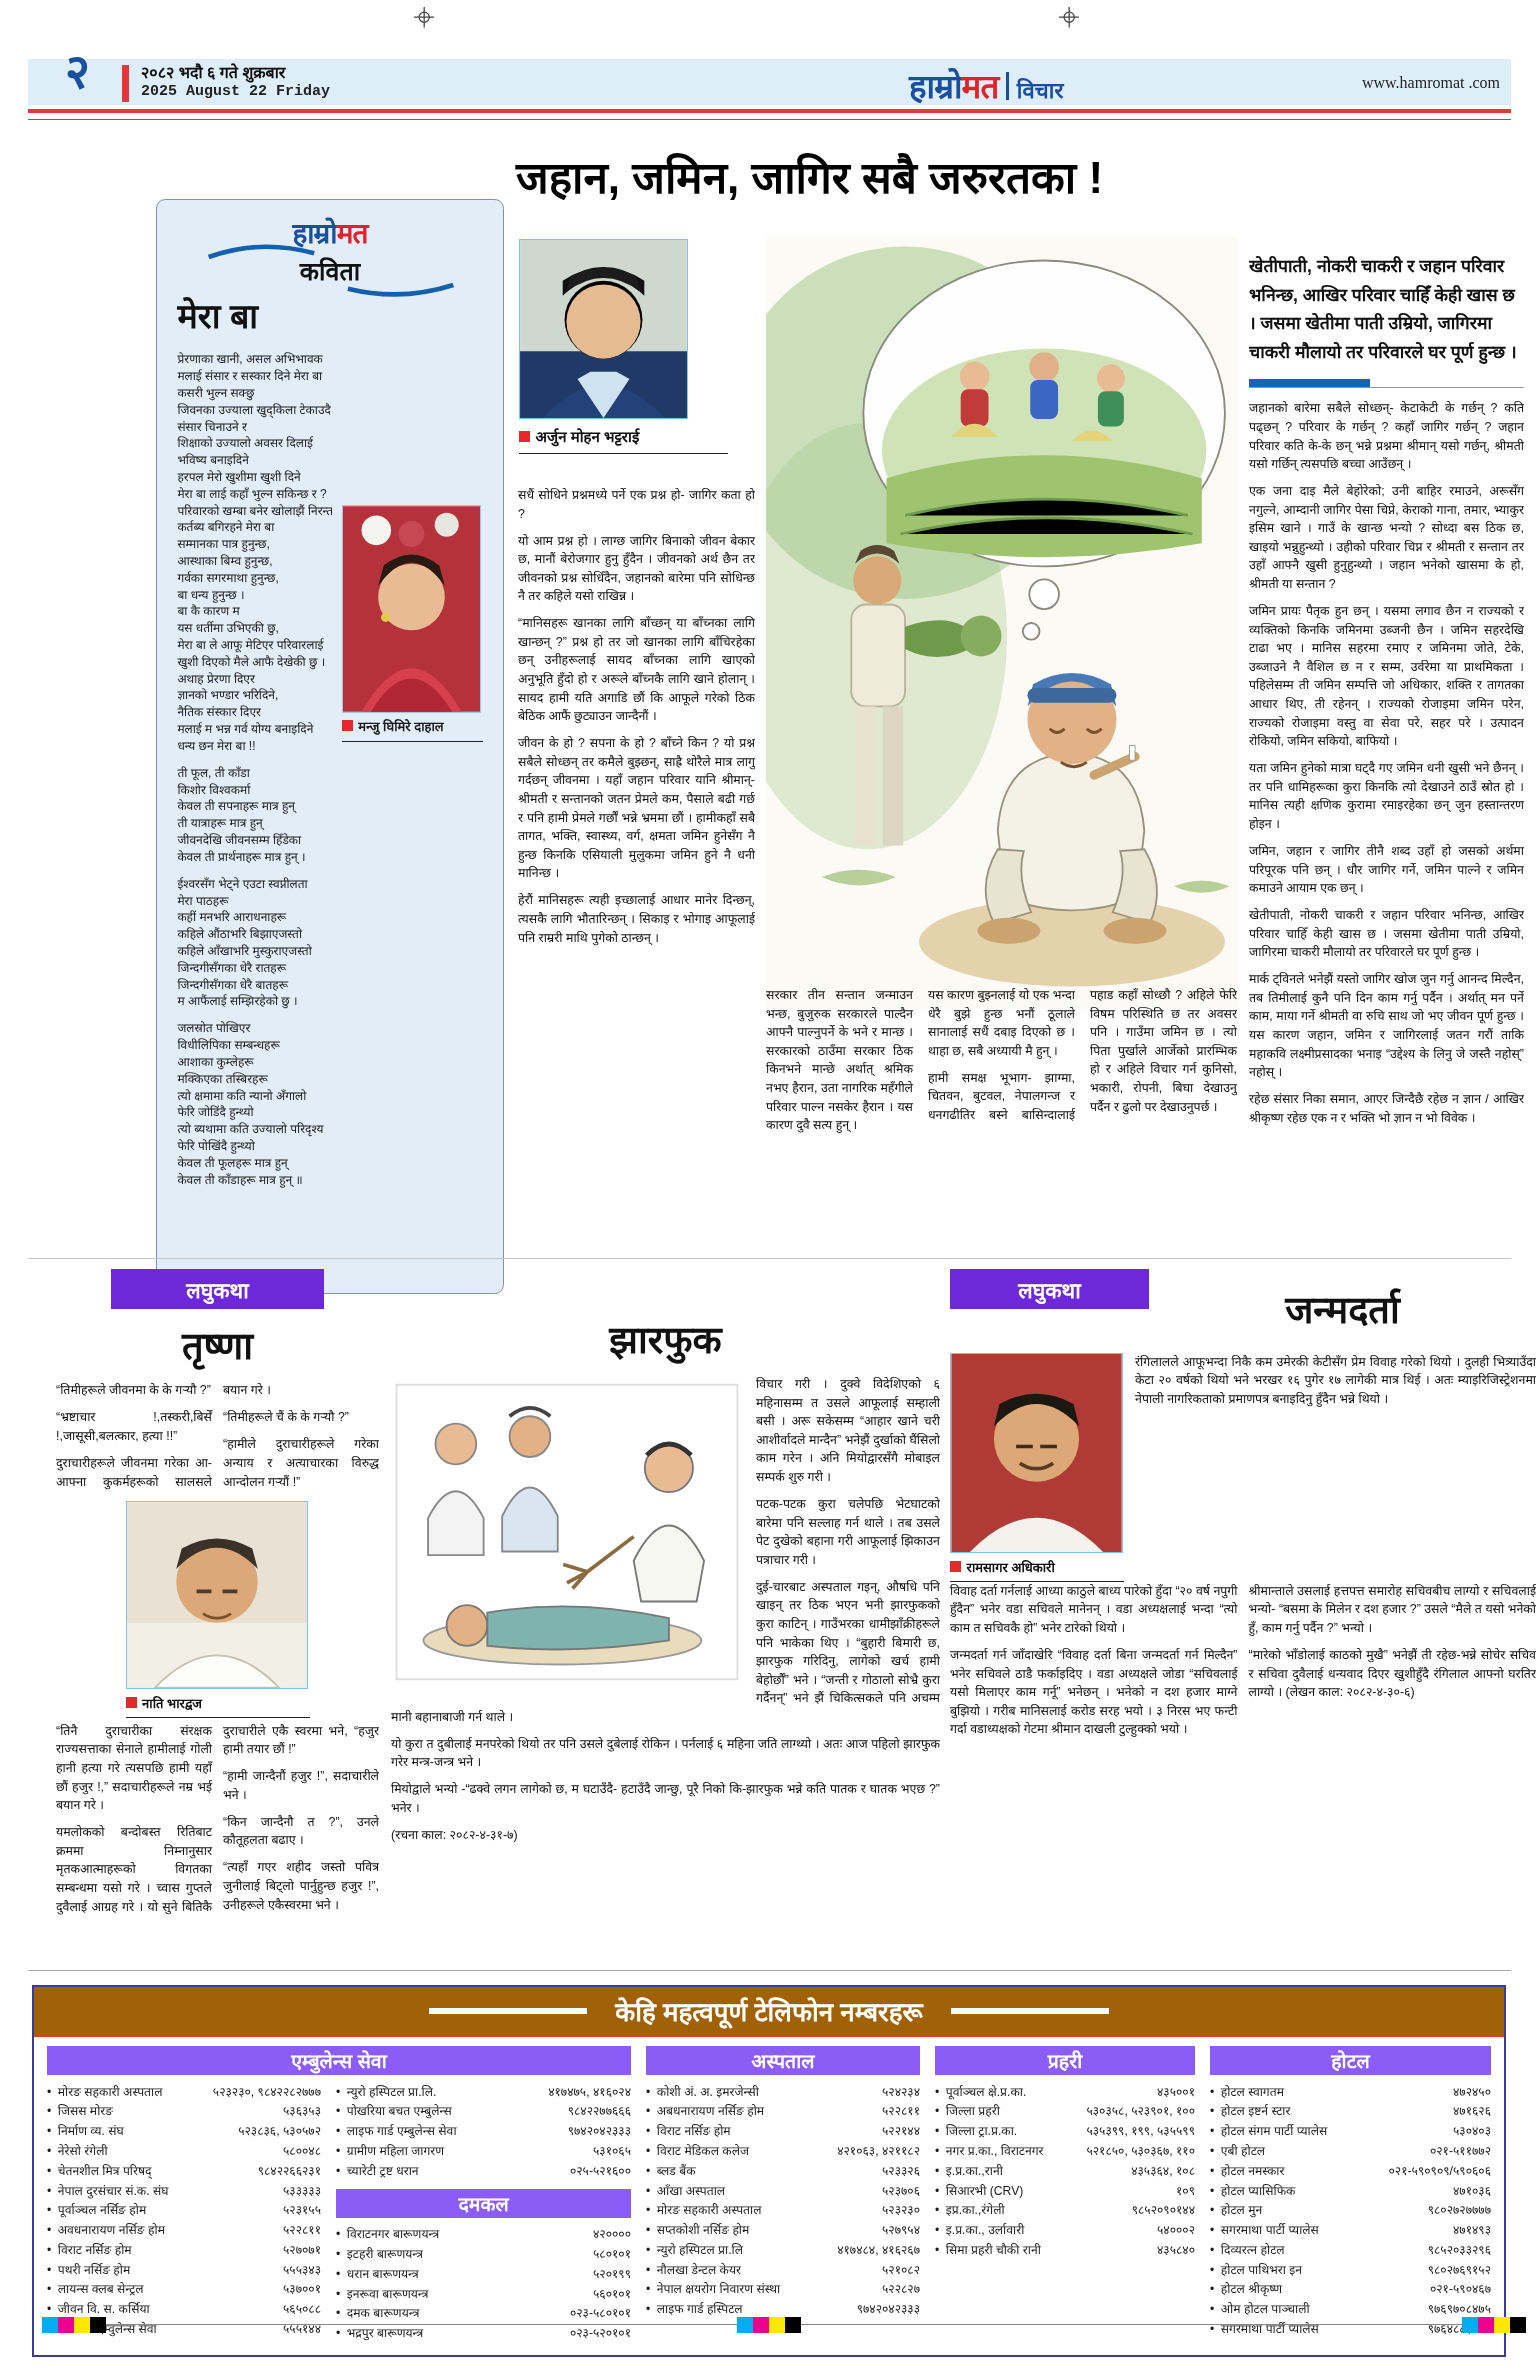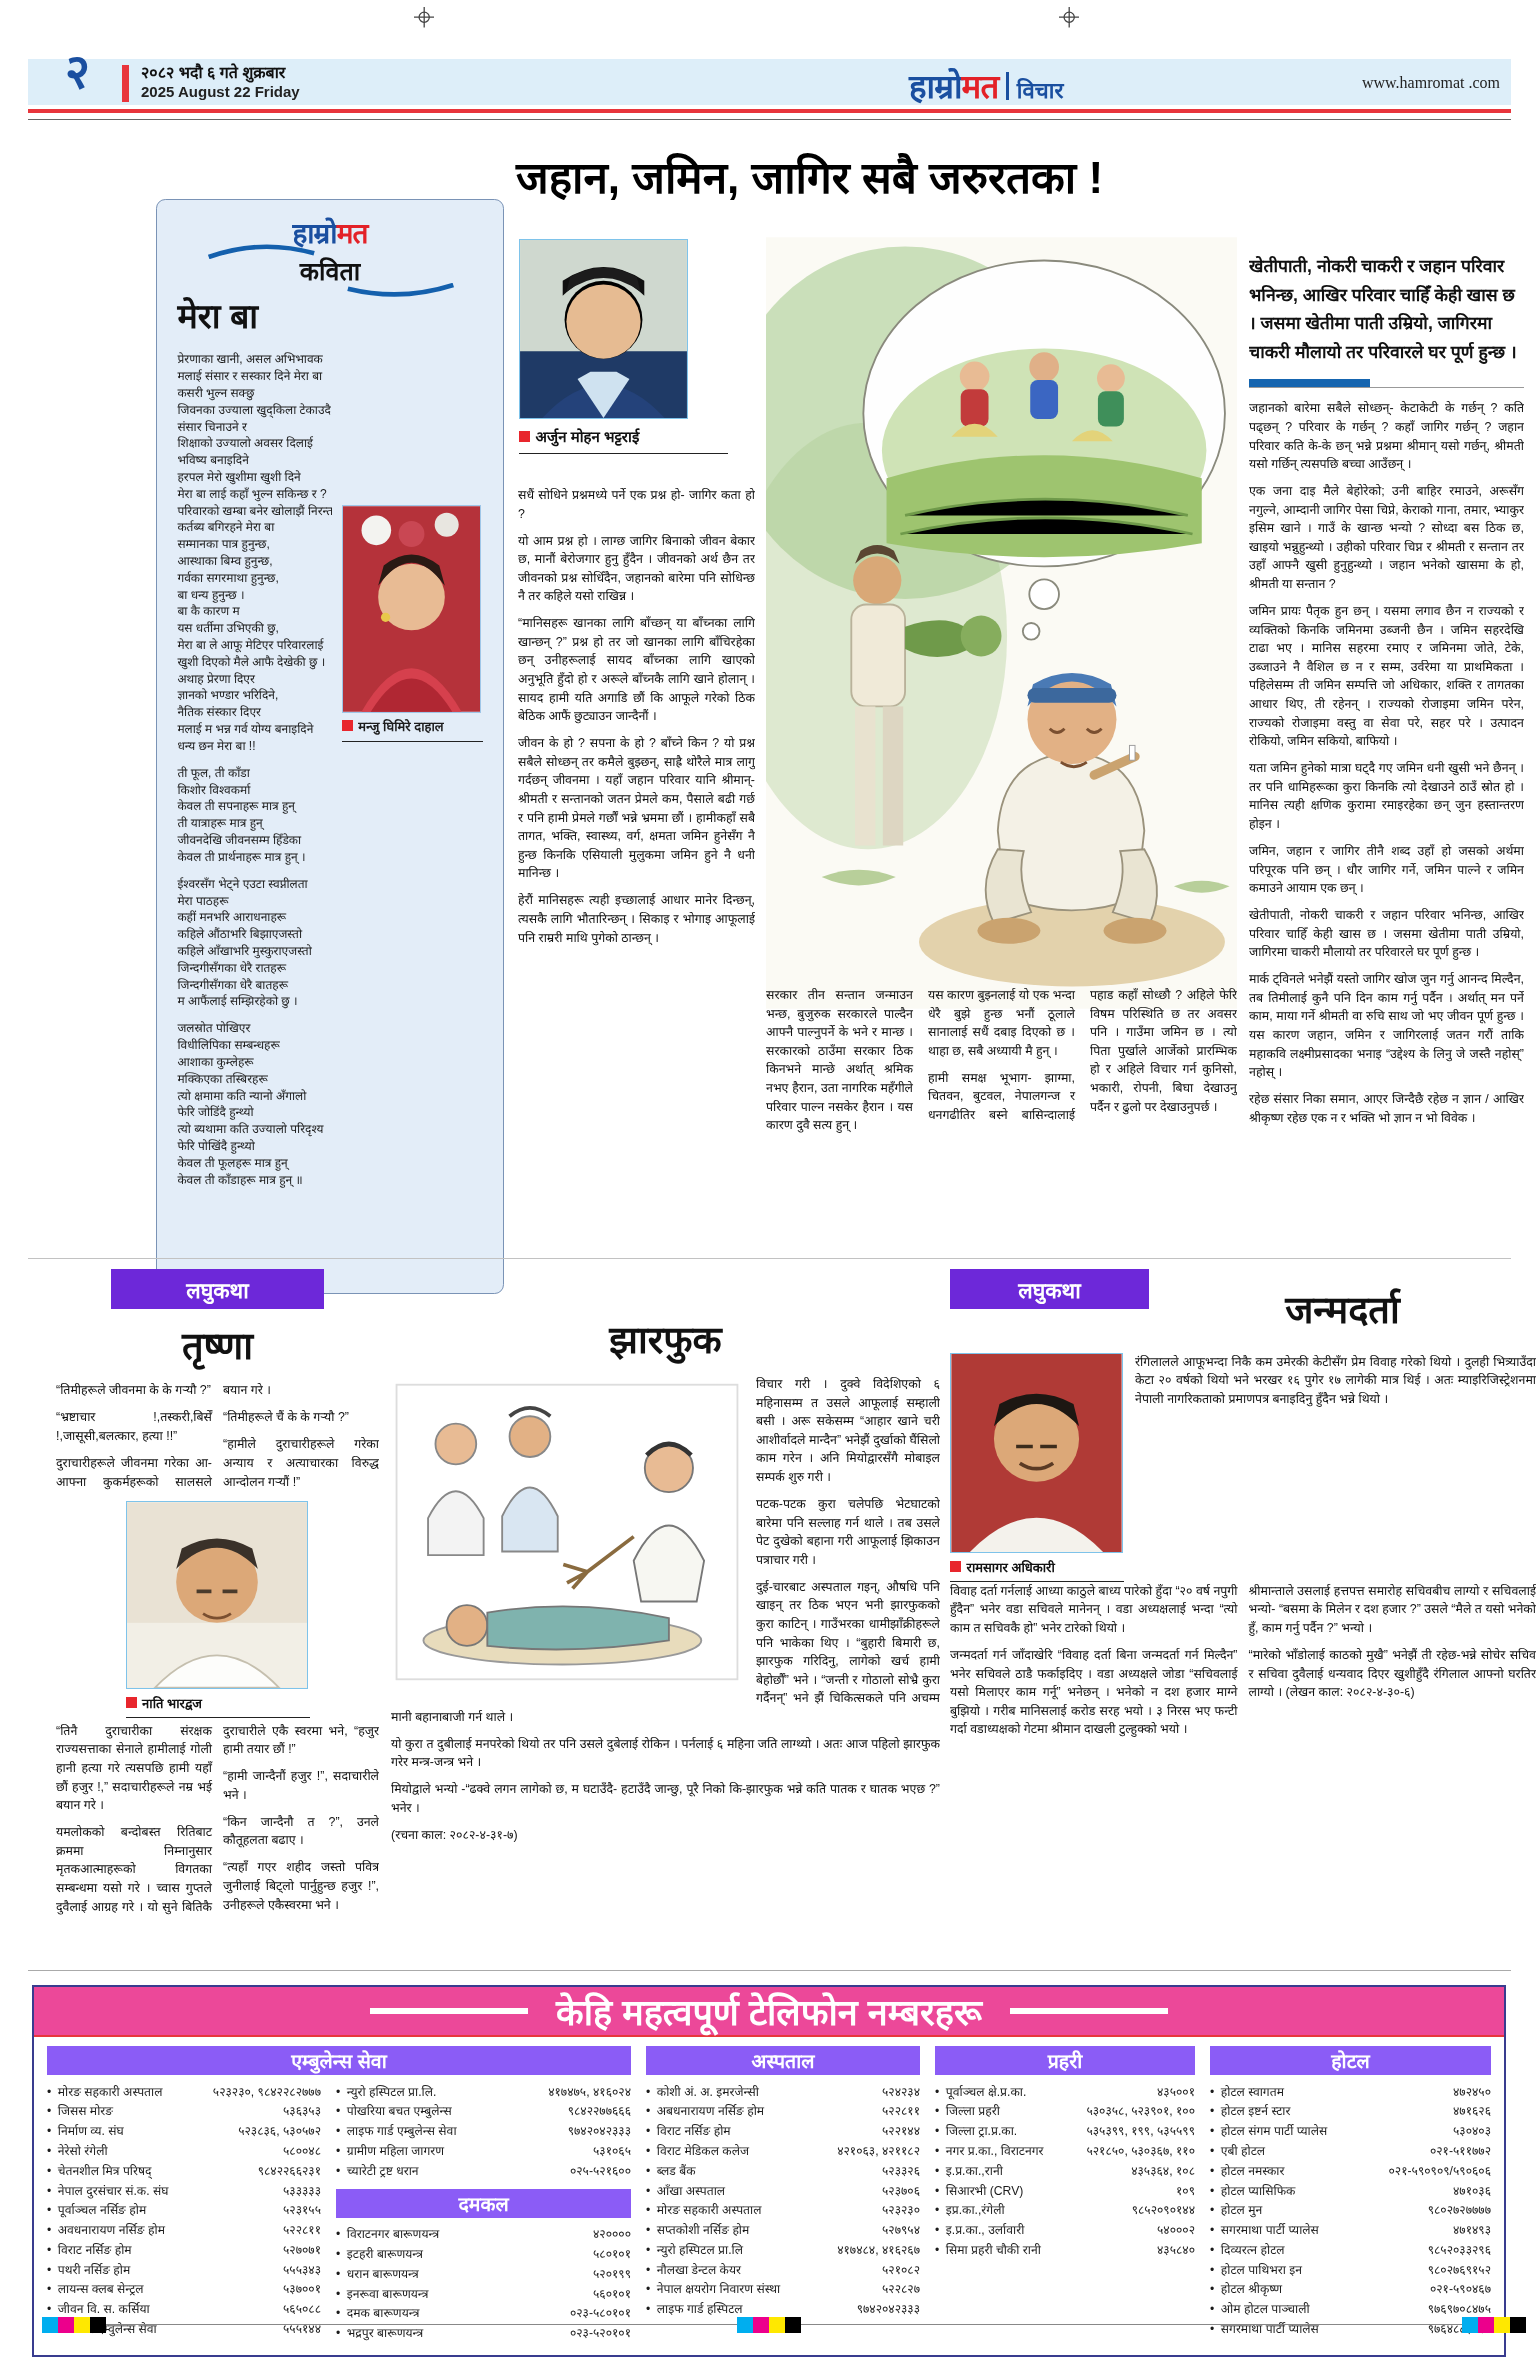--- a/index.html
+++ b/index.html
@@ -7,21 +7,21 @@
         font-family:"Liberation Sans",sans-serif;color:#111;}
   
   .regmark{position:absolute;width:20.4px;height:20.4px;color:#444;}
   
   .headband{position:absolute;left:28px;top:59px;width:1483px;height:46px;background:#ddeef9;}
   .pagenum{position:absolute;left:65px;top:48px;font-family:"Liberation Serif",serif;
            font-size:48px;font-weight:bold;color:#1a4fa0;line-height:1;}
   .redbar{position:absolute;left:122px;top:65px;width:6.5px;height:37px;background:#e8353c;}
   .dates{position:absolute;left:141px;top:63px;line-height:1.25;}
   .date-np{font-size:16px;font-weight:bold;color:#111;}
-  .date-en{font-family:Liberation Sans, sans-serif;font-size:15px;font-weight:bold;color:#222;}
+  .date-en{font-family:Liberation Mono, monospace;font-size:15px;font-weight:bold;color:#222;}
   .masthead{position:absolute;left:909px;top:63px;display:flex;align-items:baseline;}
   .mast-a{font-size:33px;font-weight:bold;color:#1a4fa0;letter-spacing:-0.9px;}
   .mast-b{font-size:33px;font-weight:bold;color:#e32128;letter-spacing:-0.9px;}
   .mast-div{width:3.7px;height:28px;background:#1a4fa0;margin:0 7.4px;align-self:center;}
   .mast-sec{font-size:22px;font-weight:bold;color:#1a4fa0;}
   .site{position:absolute;right:39px;top:74px;font-family:"Liberation Serif",serif;
         font-size:16px;color:#222;}
   .rule-red{position:absolute;left:28px;top:109px;width:1483px;height:3.7px;background:#e8353c;}
   .rule-gray{position:absolute;left:28px;top:119px;width:1483px;height:0.9px;background:#666;}
   
@@ -71,22 +71,22 @@
   .janma-head{display:flex;align-items:flex-start;}
   .janma-head .badge{margin:0;width:199px;}
   .janma-head .stitle{flex:1;margin:13px 0 9.3px;}
   .janma-top{display:flex;margin-top:9.3px;}
   .photo-j{width:174px;margin-right:11px;flex:none;}
   .jintro{flex:1;}
   
   .rule-low{position:absolute;left:28px;top:1970px;width:1483px;height:0.9px;background:#aaa;}
   .phtable{position:absolute;left:32px;top:1985px;width:1474px;border:2.8px solid #393c8f;
            box-sizing:border-box;background:#fff;}
-  .pt-title{background:#ec4899;color:#fff;display:flex;align-items:center;justify-content:center;
-            height:48px;font-size:36px;font-weight:bold;}
+  .pt-title{background:#a16207;color:#fff;display:flex;align-items:center;justify-content:center;
+            height:48px;font-size:26px;font-weight:bold;}
   .pt-dash{width:158px;height:6.5px;background:#fff;margin:0 28px;}
   .pt-body{border-top:2.8px solid #e8353c;padding:9.3px 13px 11px;display:grid;
            grid-template-columns:274px 295px 274px 260px 1fr;column-gap:15px;}
   .thead{background:#8b5cf6;color:#fff;text-align:center;font-weight:bold;font-size:19.5px;
          padding:1px 0;margin-bottom:7.4px;}
   .th-amb{grid-column:1/3;}
   .tentry{display:flex;font-size:12.2px;line-height:1.62;color:#1b1b1b;}
   .tentry .b{margin-right:6.5px;}
   .tentry .nm{flex:1;}
   .tentry .no{margin-left:5.6px;white-space:nowrap;}

